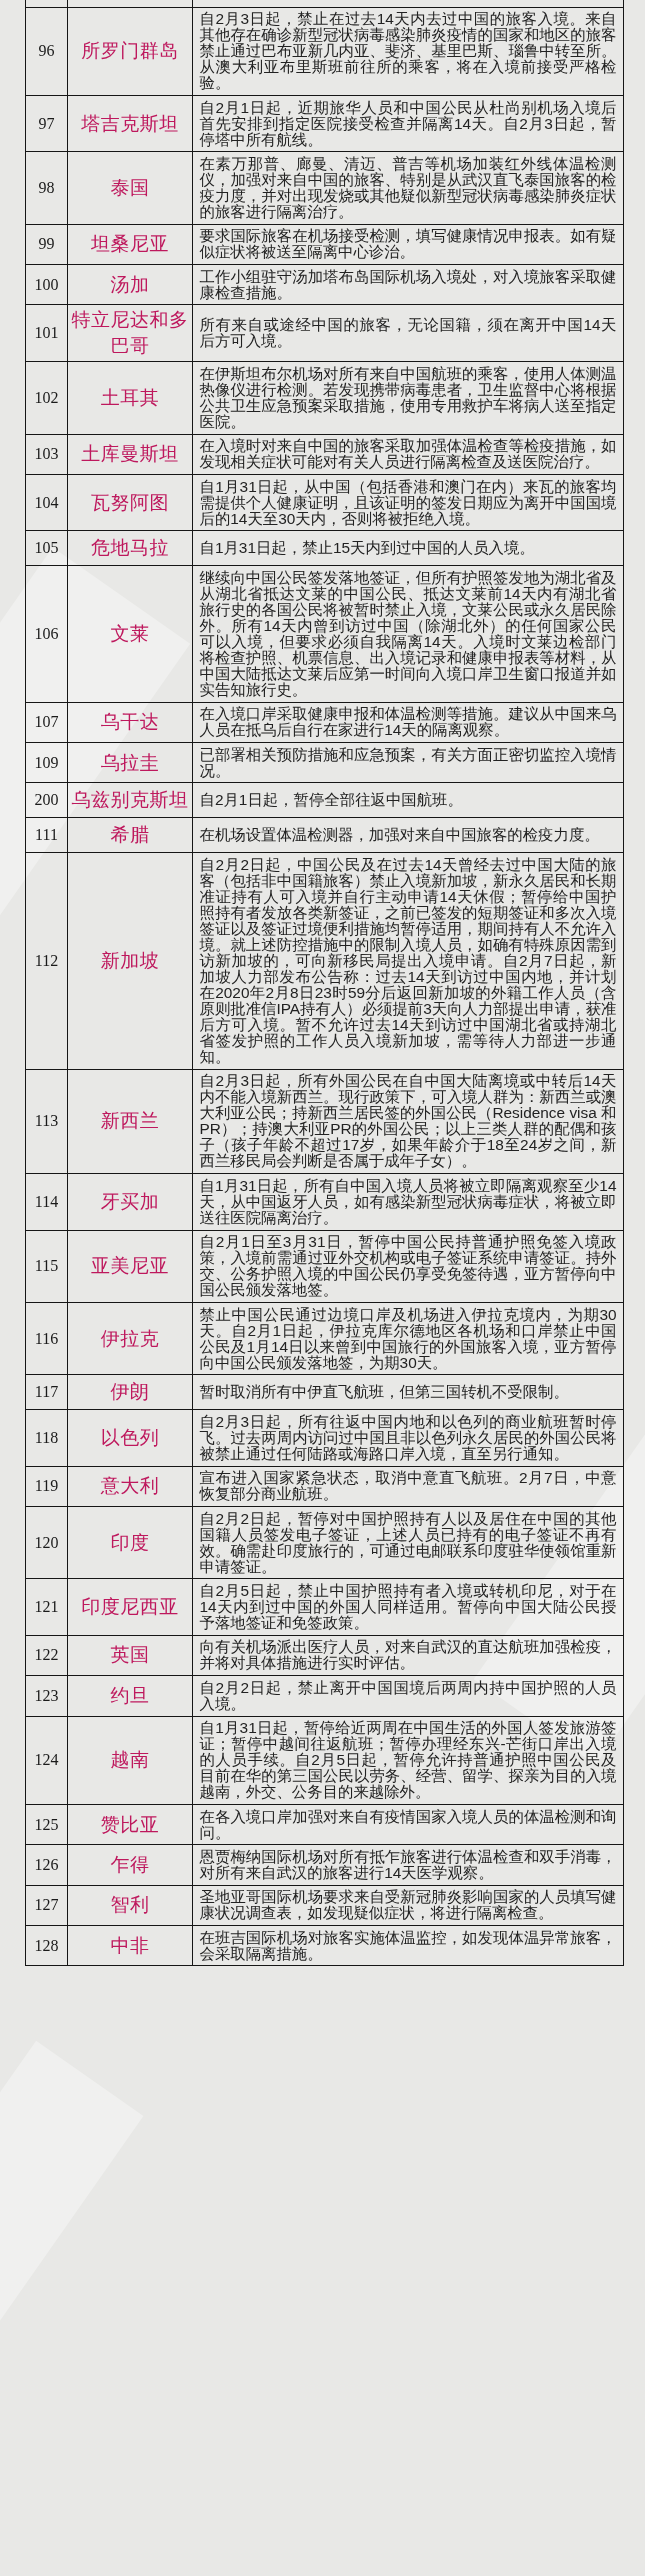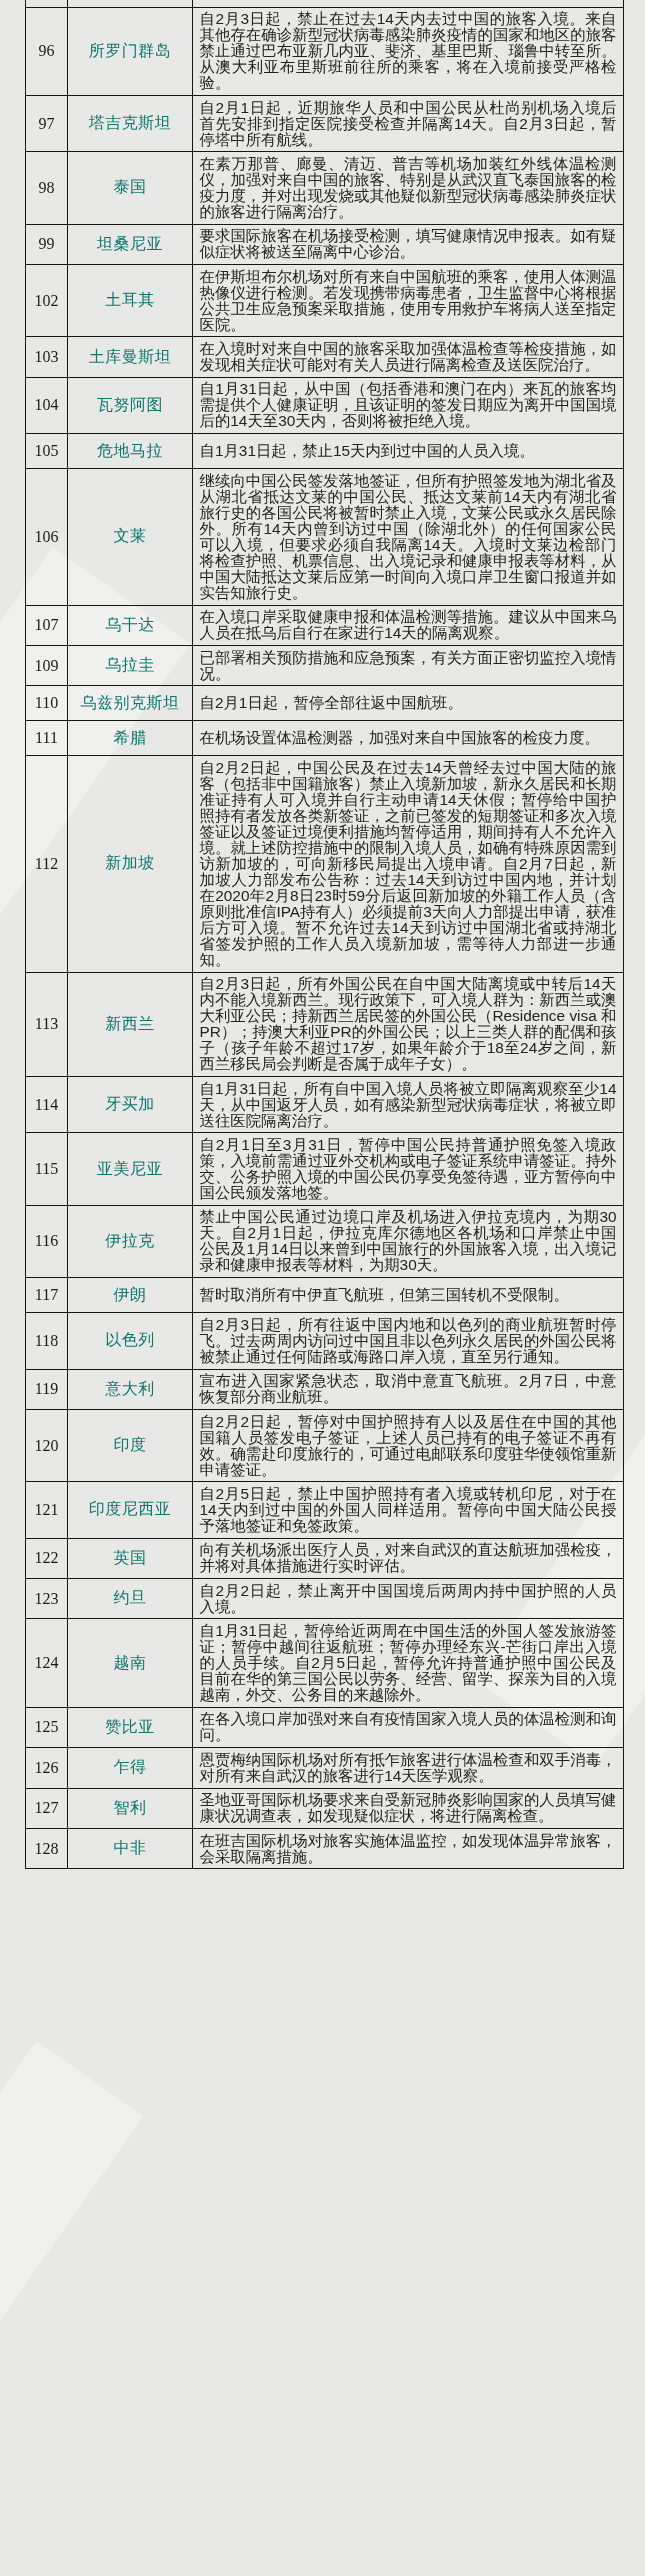--- a/index.html
+++ b/index.html
@@ -46,23 +46,23 @@
     padding: 0;
   }
   td.cell-num {
     font-family: "Liberation Serif", "DejaVu Serif", serif;
     font-size: 16px;
     text-align: center;
     color: #1a1a1a;
     padding: 8px 0;
   }
   td.cell-country {
-    font-size: 16px;
+    font-size: 19px;
     text-align: center;
-    color: #0f766e;
+    color: #be185d;
     padding: 1.9px 0.9px;
     letter-spacing: 0.5px;
   }
   td.cell-measure {
     font-size: 15.4px;
     line-height: 16px;
     color: #222222;
     padding: 3.7px 6.5px 3.7px 6.5px;
     text-align: justify;
     text-justify: inter-ideograph;
@@ -101,20 +101,30 @@
         <td class="cell-num">98</td>
         <td class="cell-country">泰国</td>
         <td class="cell-measure">在素万那普、廊曼、清迈、普吉等机场加装红外线体温检测仪，加强对来自中国的旅客、特别是从武汉直飞泰国旅客的检疫力度，并对出现发烧或其他疑似新型冠状病毒感染肺炎症状的旅客进行隔离治疗。</td>
       </tr>
       <tr>
         <td class="cell-num">99</td>
         <td class="cell-country">坦桑尼亚</td>
         <td class="cell-measure">要求国际旅客在机场接受检测，填写健康情况申报表。如有疑似症状将被送至隔离中心诊治。</td>
       </tr>
       <tr>
+        <td class="cell-num">100</td>
+        <td class="cell-country">汤加</td>
+        <td class="cell-measure">工作小组驻守汤加塔布岛国际机场入境处，对入境旅客采取健康检查措施。</td>
+      </tr>
+      <tr>
+        <td class="cell-num">101</td>
+        <td class="cell-country">特立尼达和多巴哥</td>
+        <td class="cell-measure">所有来自或途经中国的旅客，无论国籍，须在离开中国14天后方可入境。</td>
+      </tr>
+      <tr>
         <td class="cell-num">102</td>
         <td class="cell-country">土耳其</td>
         <td class="cell-measure">在伊斯坦布尔机场对所有来自中国航班的乘客，使用人体测温热像仪进行检测。若发现携带病毒患者，卫生监督中心将根据公共卫生应急预案采取措施，使用专用救护车将病人送至指定医院。</td>
       </tr>
       <tr>
         <td class="cell-num">103</td>
         <td class="cell-country">土库曼斯坦</td>
         <td class="cell-measure">在入境时对来自中国的旅客采取加强体温检查等检疫措施，如发现相关症状可能对有关人员进行隔离检查及送医院治疗。</td>
       </tr>
       <tr>
@@ -136,21 +146,21 @@
         <td class="cell-num">107</td>
         <td class="cell-country">乌干达</td>
         <td class="cell-measure">在入境口岸采取健康申报和体温检测等措施。建议从中国来乌人员在抵乌后自行在家进行14天的隔离观察。</td>
       </tr>
       <tr>
         <td class="cell-num">109</td>
         <td class="cell-country">乌拉圭</td>
         <td class="cell-measure">已部署相关预防措施和应急预案，有关方面正密切监控入境情况。</td>
       </tr>
       <tr>
-        <td class="cell-num">110</td>
+        <td class="cell-num">200</td>
         <td class="cell-country">乌兹别克斯坦</td>
         <td class="cell-measure">自2月1日起，暂停全部往返中国航班。</td>
       </tr>
       <tr>
         <td class="cell-num">111</td>
         <td class="cell-country">希腊</td>
         <td class="cell-measure">在机场设置体温检测器，加强对来自中国旅客的检疫力度。</td>
       </tr>
       <tr>
         <td class="cell-num">112</td>
@@ -168,21 +178,21 @@
         <td class="cell-measure">自1月31日起，所有自中国入境人员将被立即隔离观察至少14天，从中国返牙人员，如有感染新型冠状病毒症状，将被立即送往医院隔离治疗。</td>
       </tr>
       <tr>
         <td class="cell-num">115</td>
         <td class="cell-country">亚美尼亚</td>
         <td class="cell-measure">自2月1日至3月31日，暂停中国公民持普通护照免签入境政策，入境前需通过亚外交机构或电子签证系统申请签证。持外交、公务护照入境的中国公民仍享受免签待遇，亚方暂停向中国公民颁发落地签。</td>
       </tr>
       <tr>
         <td class="cell-num">116</td>
         <td class="cell-country">伊拉克</td>
-        <td class="cell-measure">禁止中国公民通过边境口岸及机场进入伊拉克境内，为期30天。自2月1日起，伊拉克库尔德地区各机场和口岸禁止中国公民及1月14日以来曾到中国旅行的外国旅客入境，出入境记录和健康申报表等材料，为期30天。</td>
+        <td class="cell-measure">禁止中国公民通过边境口岸及机场进入伊拉克境内，为期30天。自2月1日起，伊拉克库尔德地区各机场和口岸禁止中国公民及1月14日以来曾到中国旅行的外国旅客入境，亚方暂停向中国公民颁发落地签，为期30天。</td>
       </tr>
       <tr>
         <td class="cell-num">117</td>
         <td class="cell-country">伊朗</td>
         <td class="cell-measure">暂时取消所有中伊直飞航班，但第三国转机不受限制。</td>
       </tr>
       <tr>
         <td class="cell-num">118</td>
         <td class="cell-country">以色列</td>
         <td class="cell-measure">自2月3日起，所有往返中国内地和以色列的商业航班暂时停飞。过去两周内访问过中国且非以色列永久居民的外国公民将被禁止通过任何陆路或海路口岸入境，直至另行通知。</td>

